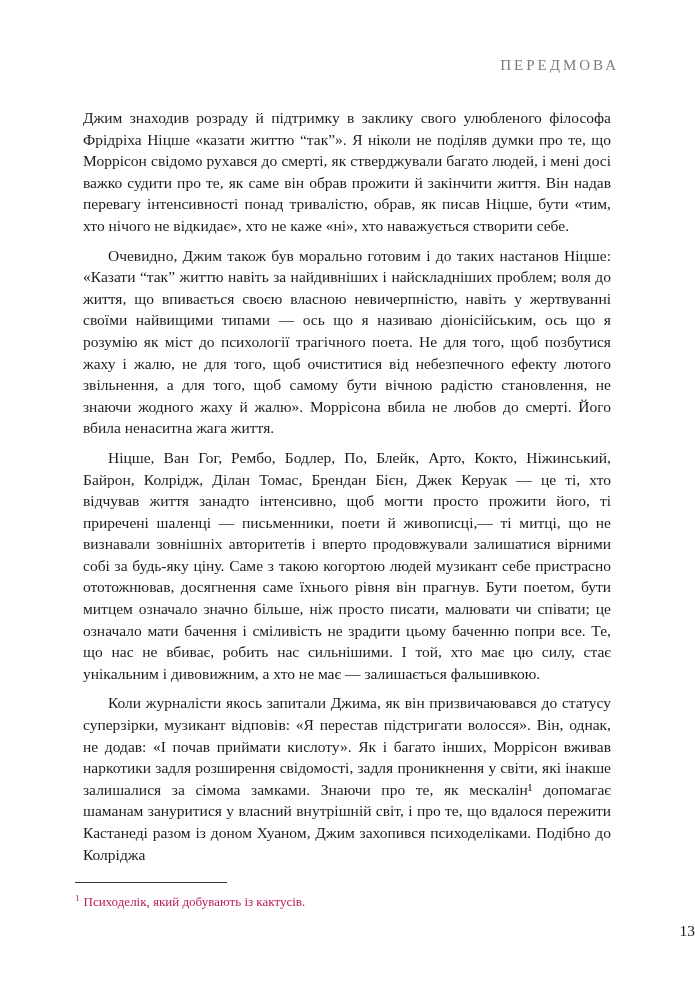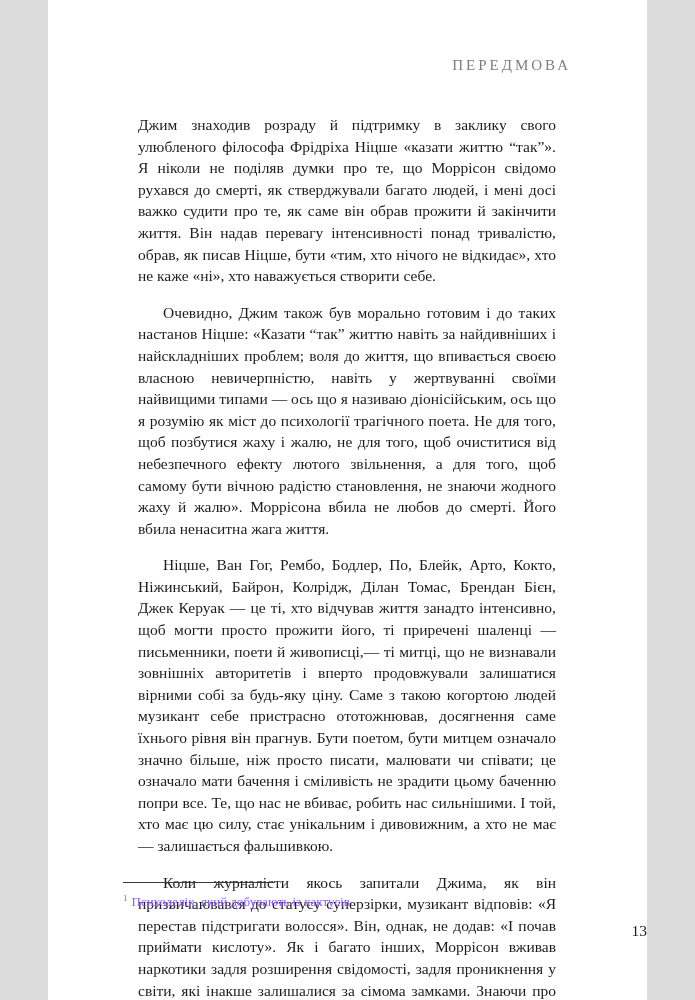--- a/index.html
+++ b/index.html
@@ -2,21 +2,21 @@
 <html lang="uk"><head>
 <meta charset="utf-8">
 <style>
   html, body {
     margin: 0;
     padding: 0;
     background: #dcdcdc;
   }
   .page {
     position: relative;
-    width: 599px;
+    width: 695px;
     height: 1000px;
     margin: 0 auto;
     background: #ffffff;
     box-sizing: border-box;
     font-family: "Liberation Serif", "DejaVu Serif", serif;
     color: #1c1c1c;
     overflow: hidden;
   }
   .running-head {
     position: absolute;
@@ -32,35 +32,35 @@
   .content {
     position: absolute;
     top: 99px;
     left: 75px;
     right: 76px;
     text-align: justify;
     font-size: 15.5px;
     line-height: 21.6px;
   }
   .content p {
-    margin: 15px;
+    margin: 8px;
     padding: 0;
     text-indent: 25px;
   }
   .content p:first-child {
     text-indent: 0;
   }
   .footnote {
     position: absolute;
     left: 75px;
     right: 76px;
     top: 882px;
     font-size: 13px;
     line-height: 17px;
-    color: #8b5cf6;
+    color: #be185d;
   }
   .footnote-rule {
     width: 152px;
     height: 1px;
     background: #3a3a3a;
     margin-bottom: 7px;
   }
   .footnote-line sup {
     font-size: 9px;
     margin-right: 4px;

